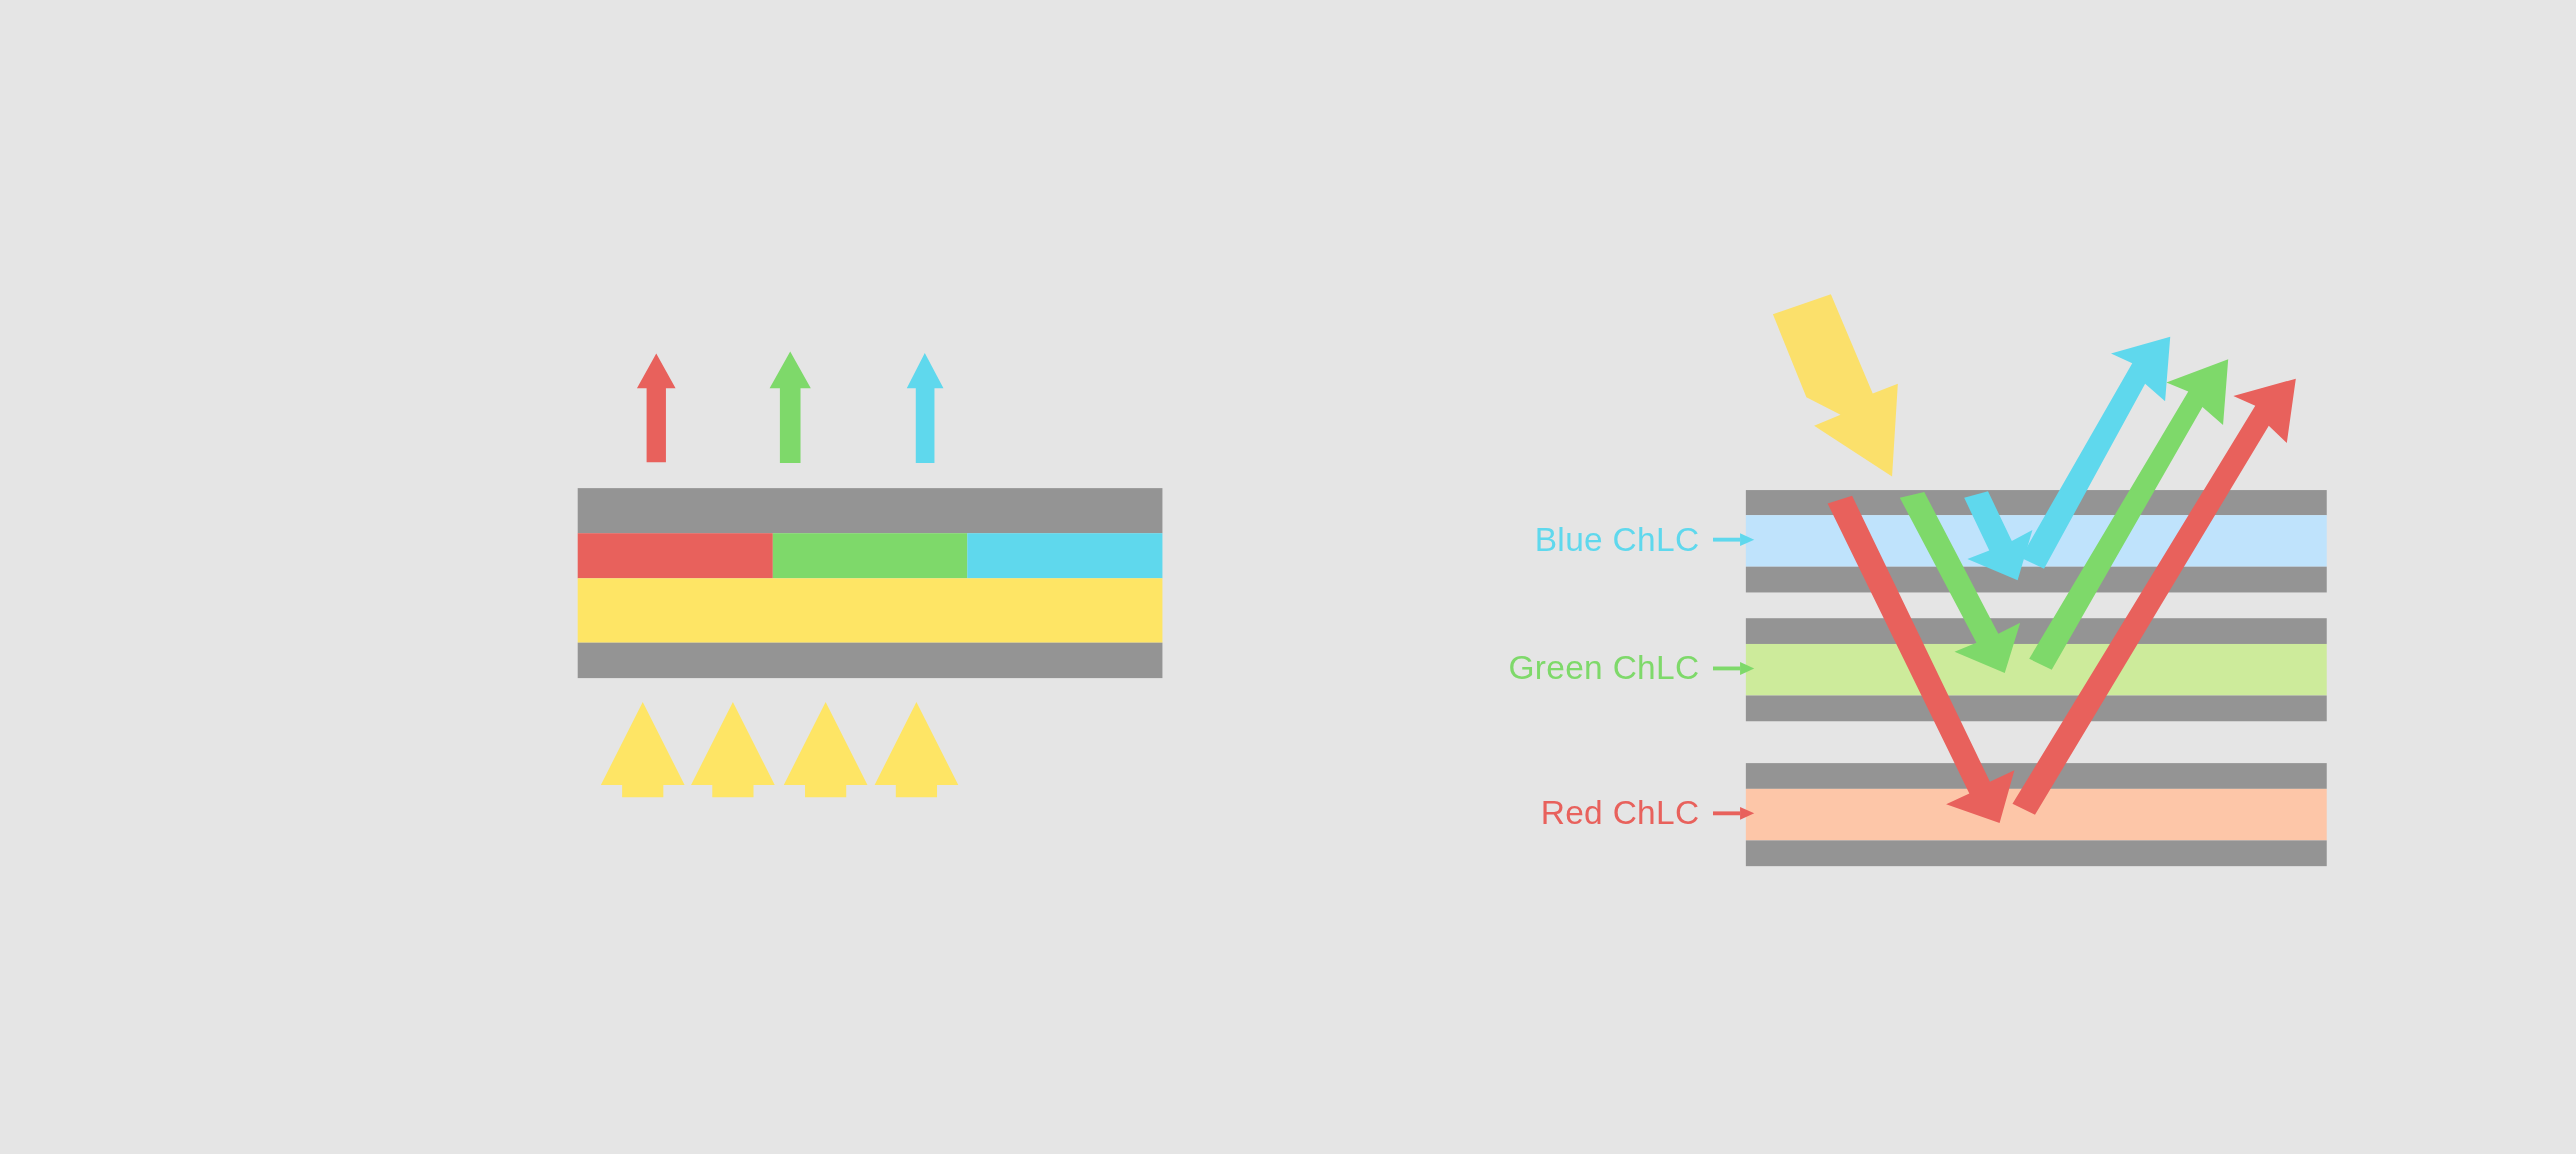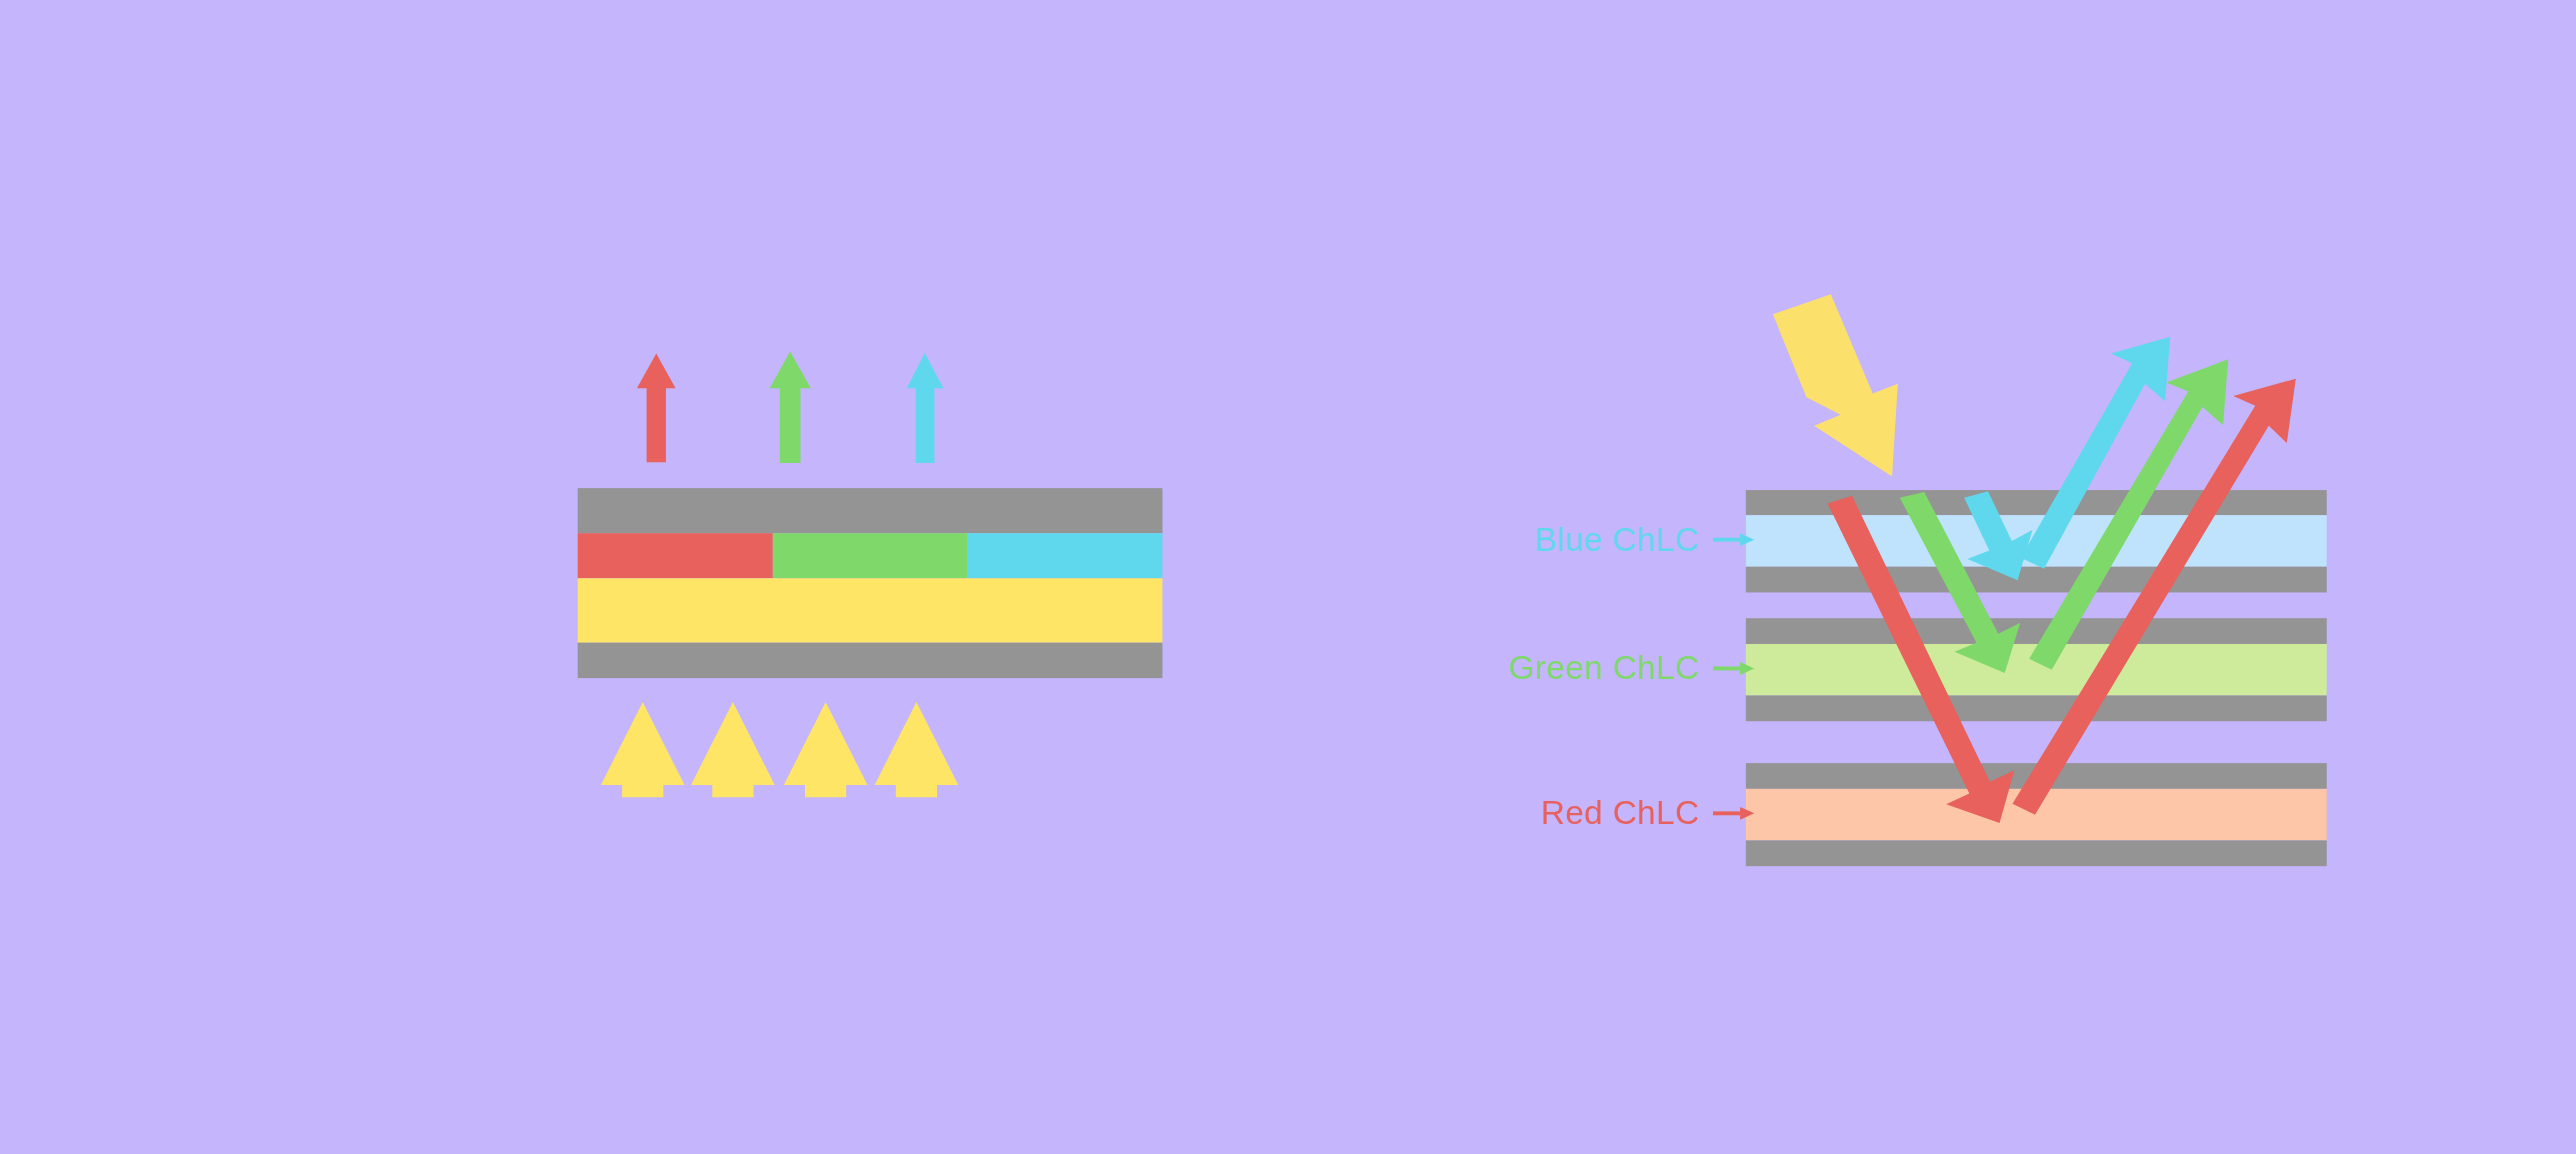--- a/index.html
+++ b/index.html
@@ -11,21 +11,21 @@
   body {
     width: 2576px;
     height: 1154px;
     font-family: "Liberation Sans", sans-serif;
     overflow: hidden;
   }
   #figure-root {
     position: relative;
     width: 2576px;
     height: 1154px;
-    background: #c4b5fd;
+    background: #e5e5e5;
   }
   #figure-svg {
     position: absolute;
     left: 0;
     top: 0;
     width: 2576px;
     height: 1154px;
     display: block;
   }
   .layer-label {

